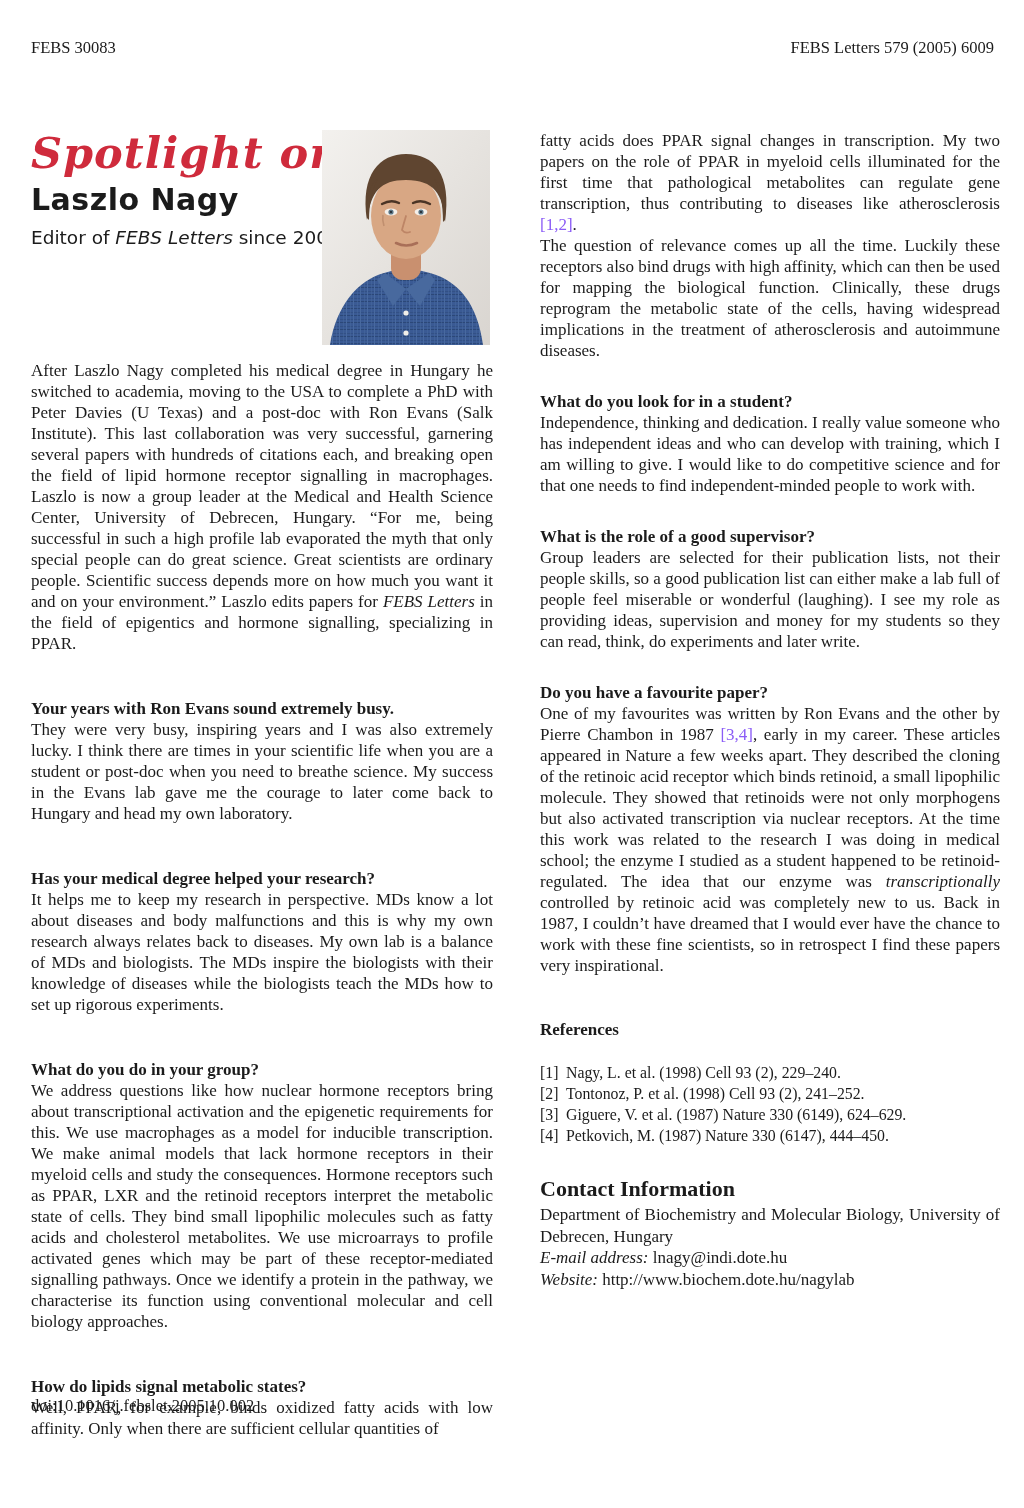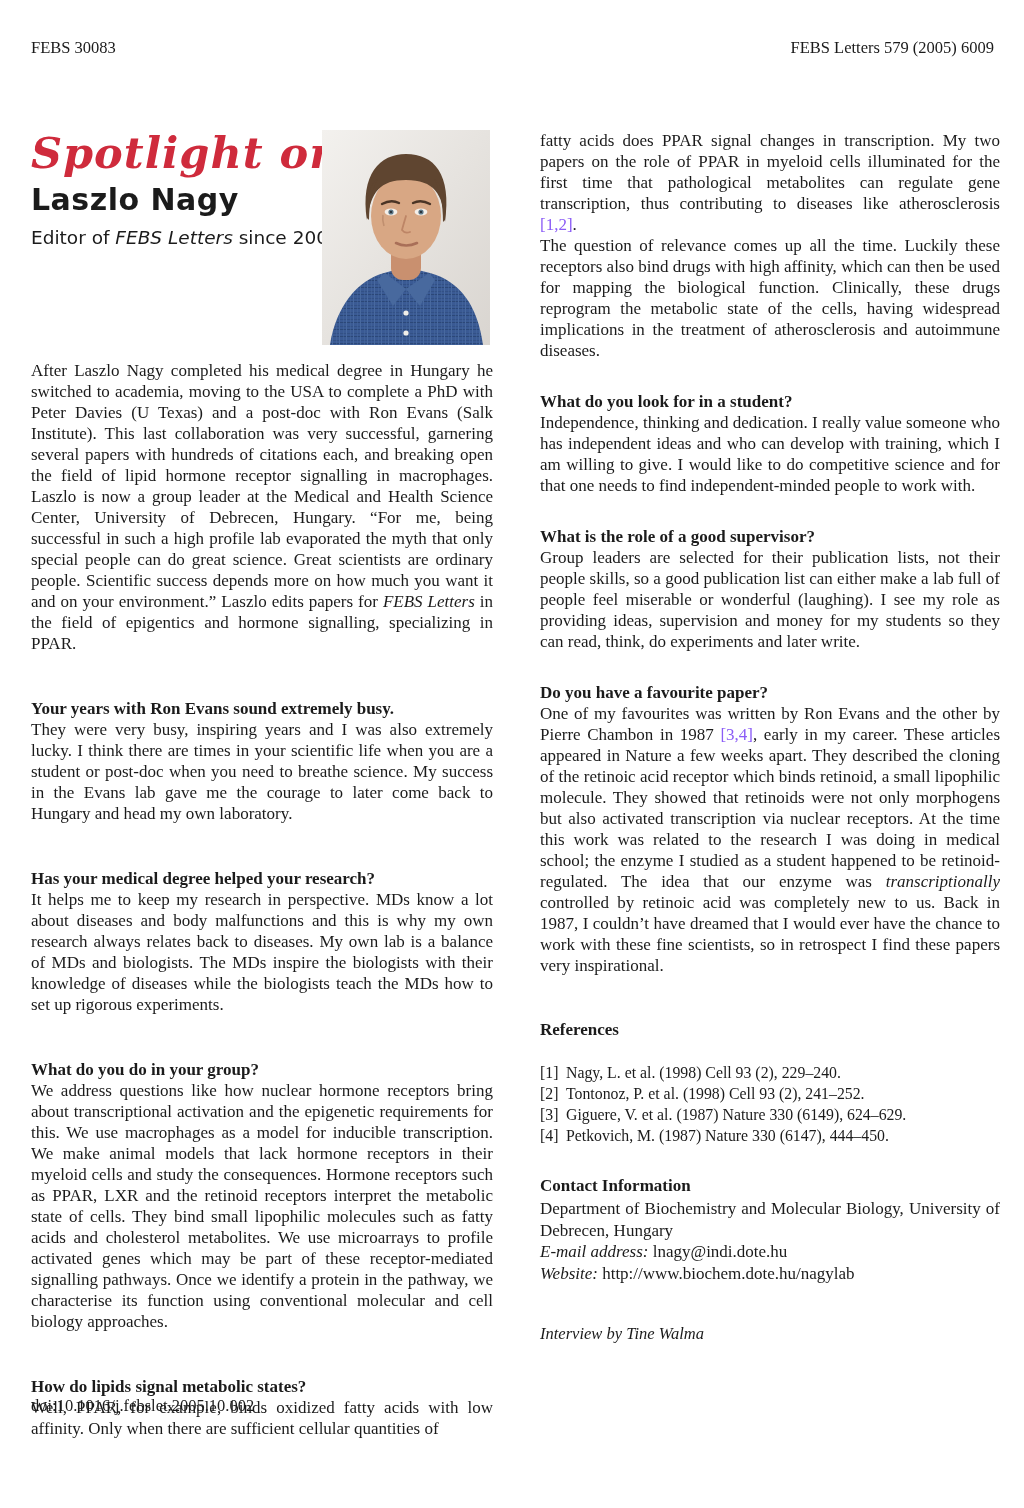--- a/index.html
+++ b/index.html
@@ -31,21 +31,21 @@
   .body-par { font-size:17px; line-height:21px; text-align:justify; }
   .question { font-size:17px; line-height:21px; font-weight:700; margin-top:44px; }
   .col-right .question { margin-top:30px; }
   .it { font-style:italic; }
   .cite { color:#8b5cf6; }
 
   .refs-title { font-size:17px; font-weight:700; margin-top:44px; }
   .refs-list { margin-top:22px; }
   .ref-item { display:flex; font-size:15.8px; line-height:21px; }
   .ref-label { flex:0 0 26px; }
-  .contact-title { font-size:17px; font-weight:700; margin-top:30px; }
+  .contact-title { font-size:22px; font-weight:700; margin-top:30px; }
   .contact-body { margin-top:2px; }
   .contact-line { font-size:17px; line-height:21.5px; }
   .contact-address { font-size:17px; line-height:21.5px; text-align:justify; }
   .byline { font-size:16.5px; font-style:italic; margin-top:40px; }
   .doi { position:absolute; top:1396px; left:31px; font-size:16.5px; }
 </style>
 </head>
 <body>
 
 <div class="page">
@@ -169,18 +169,17 @@
 
     <div>
       <p class="contact-title">Contact Information</p>
       <div class="contact-body">
         <p class="contact-address">Department of Biochemistry and Molecular Biology, University of Debrecen, Hungary</p>
         <p class="contact-line"><span class="it">E-mail address:</span> <span>lnagy@indi.dote.hu</span></p>
         <p class="contact-line"><span class="it">Website:</span> <span>http://www.biochem.dote.hu/nagylab</span></p>
       </div>
     </div>
 
-    <p class="byline">Interview by Tine Walma</p>
   </div>
 
   <div class="doi">doi:10.1016/j.febslet.2005.10.002</div>
 
 </div>
 
 </body></html>

